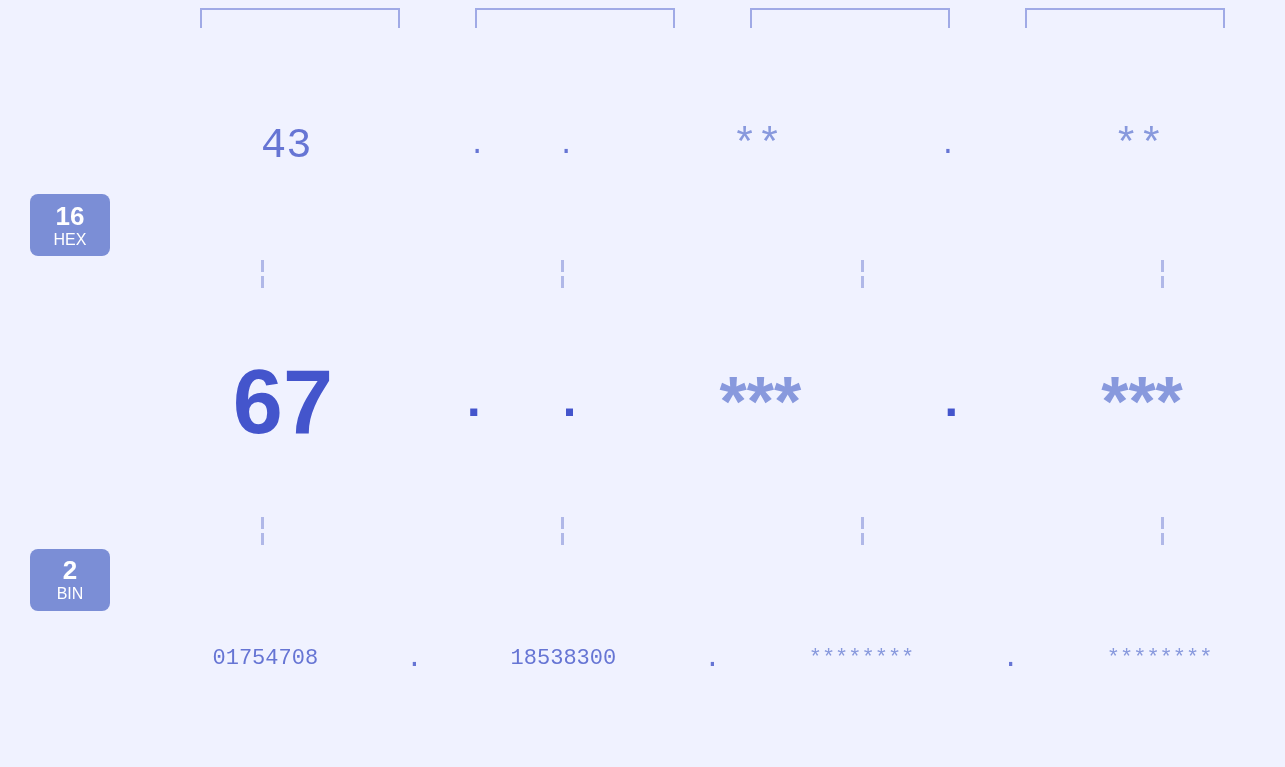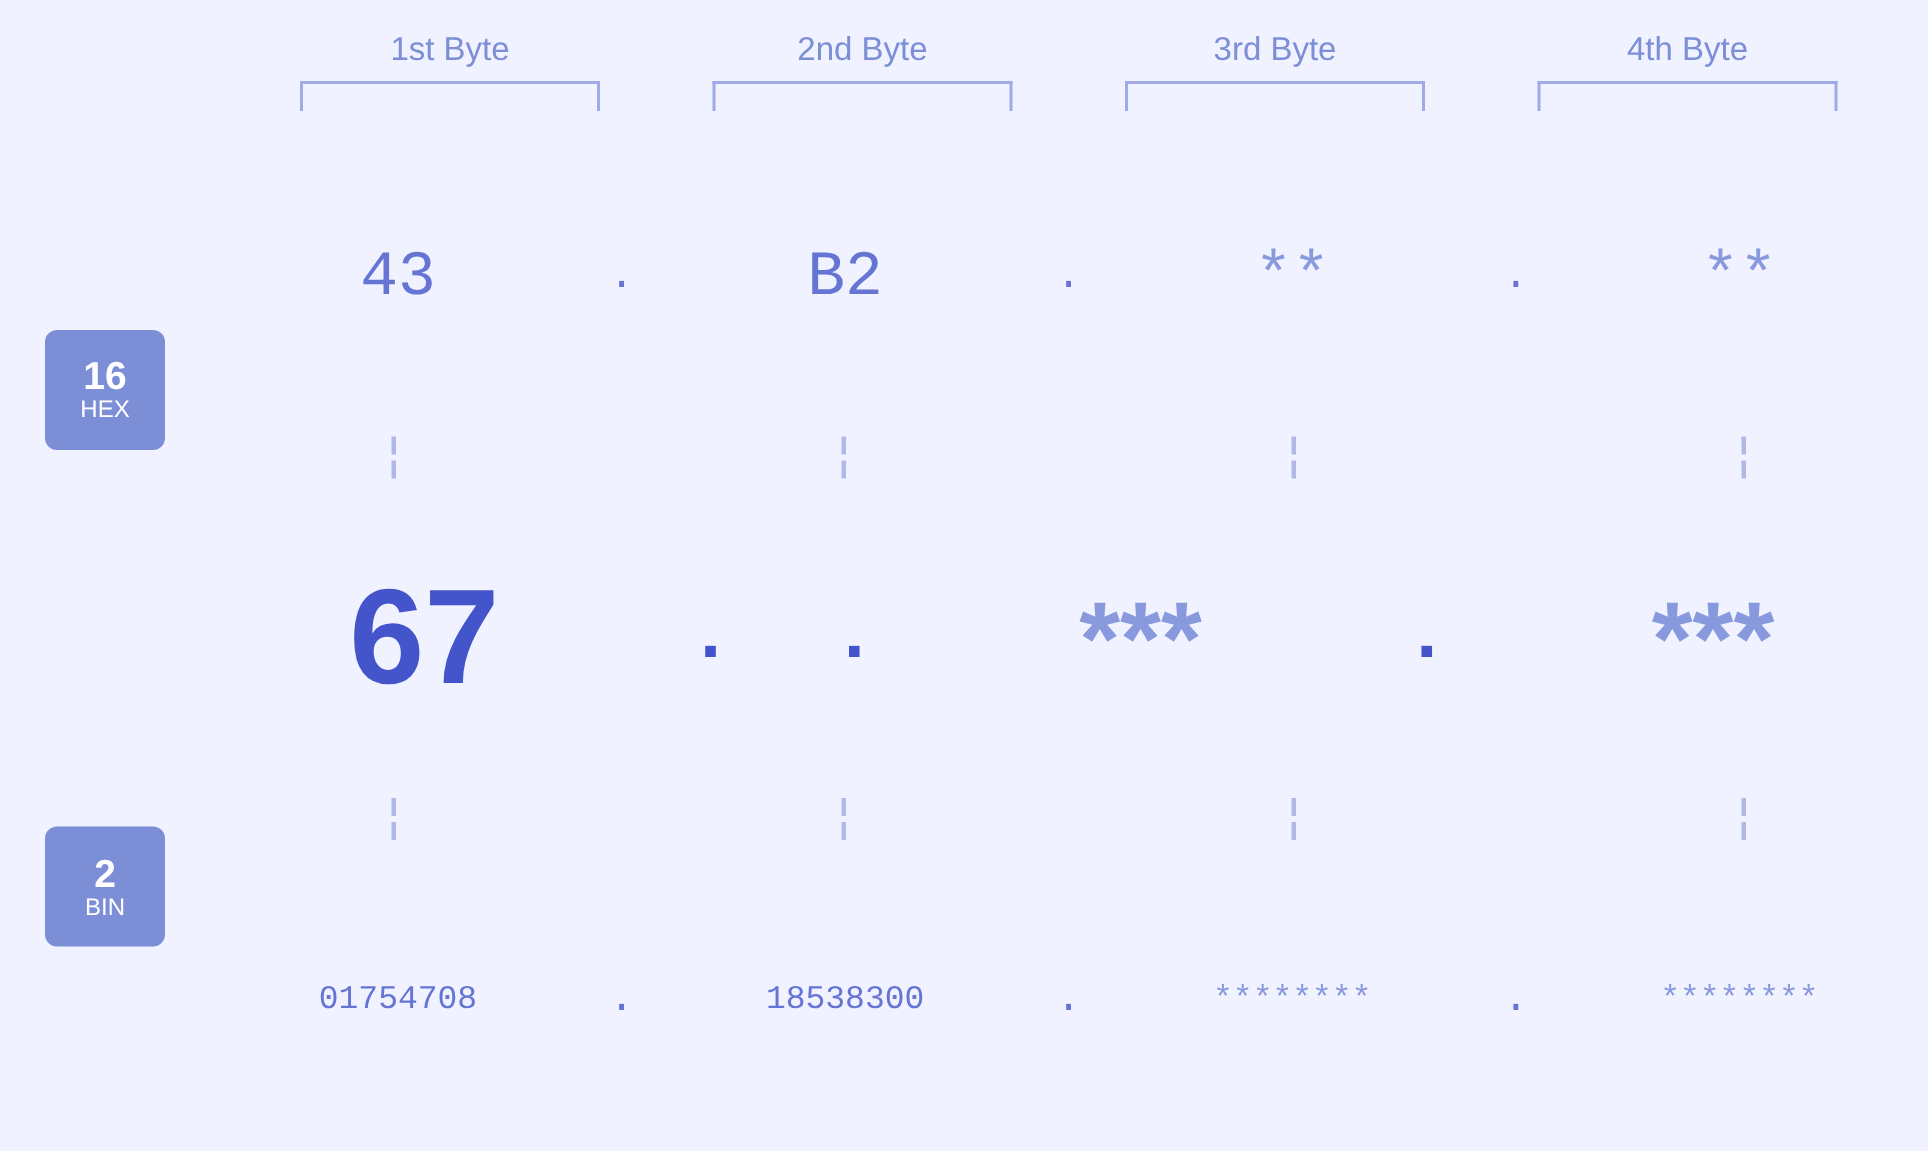--- a/index.html
+++ b/index.html
@@ -70,21 +70,21 @@
       flex-direction: column;
       align-items: center;
       justify-content: space-around;
       padding: 10px 0;
     }
 
     .base-badge {
       background-color: #7b8ed6;
       color: white;
       width: 80px;
-      height: 80px;
+      height: 62px;
       border-radius: 8px;
       display: flex;
       flex-direction: column;
       align-items: center;
       justify-content: center;
       font-family: Arial, sans-serif;
     }
 
     .base-num {
       font-size: 26px;
@@ -261,26 +261,20 @@
 
     .asterisk-val {
       color: #8899dd;
     }
   </style>
 </head>
 <body>
 
 <div class="main-container">
 
-  <div class="byte-headers">
-    <div class="byte-header">1st Byte</div>
-    <div class="byte-header">2nd Byte</div>
-    <div class="byte-header">3rd Byte</div>
-    <div class="byte-header">4th Byte</div>
-  </div>
 
   <div class="top-brackets">
     <div class="bracket-line"></div>
     <div class="bracket-line"></div>
     <div class="bracket-line"></div>
     <div class="bracket-line"></div>
   </div>
 
   <div class="rows-area">
 
@@ -295,23 +289,20 @@
       </div>
     </div>
 
     <div class="content-col">
 
       <div class="data-row">
         <div class="cell">
           <span class="hex-val">43</span>
         </div>
         <div class="dot-sep-small">.</div>
-        <div class="cell">
-          <span class="hex-val">B2</span>
-        </div>
         <div class="dot-sep-small">.</div>
         <div class="cell">
           <span class="hex-val asterisk-val">**</span>
         </div>
         <div class="dot-sep-small">.</div>
         <div class="cell">
           <span class="hex-val asterisk-val">**</span>
         </div>
       </div>
 

